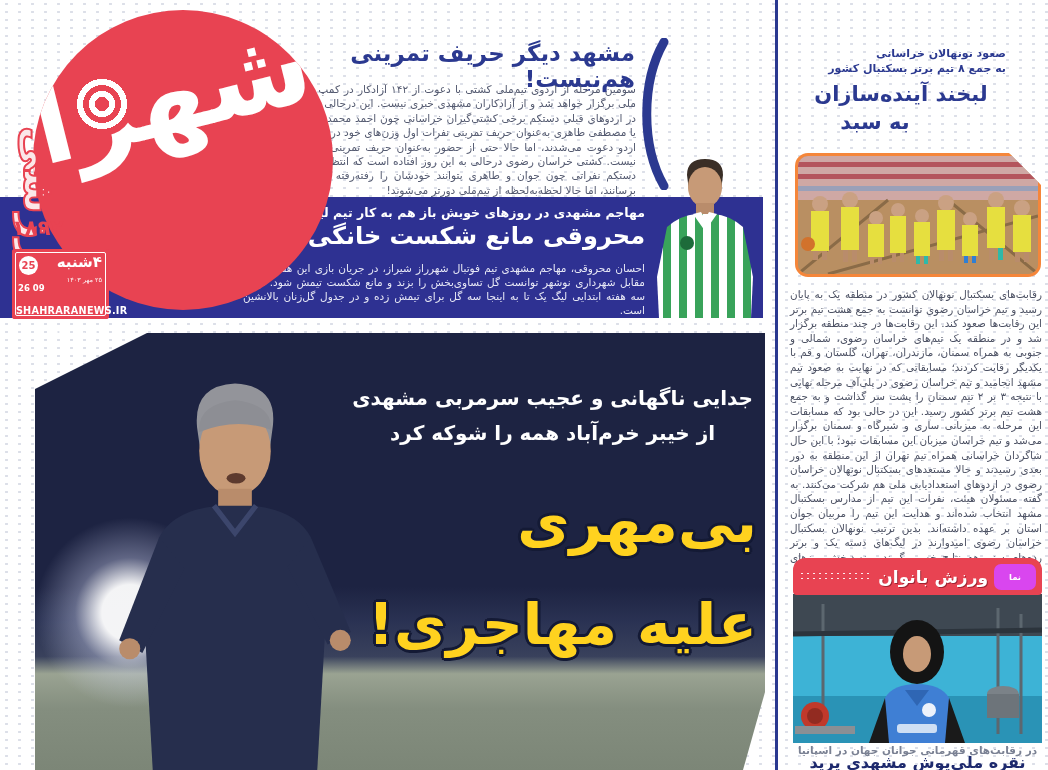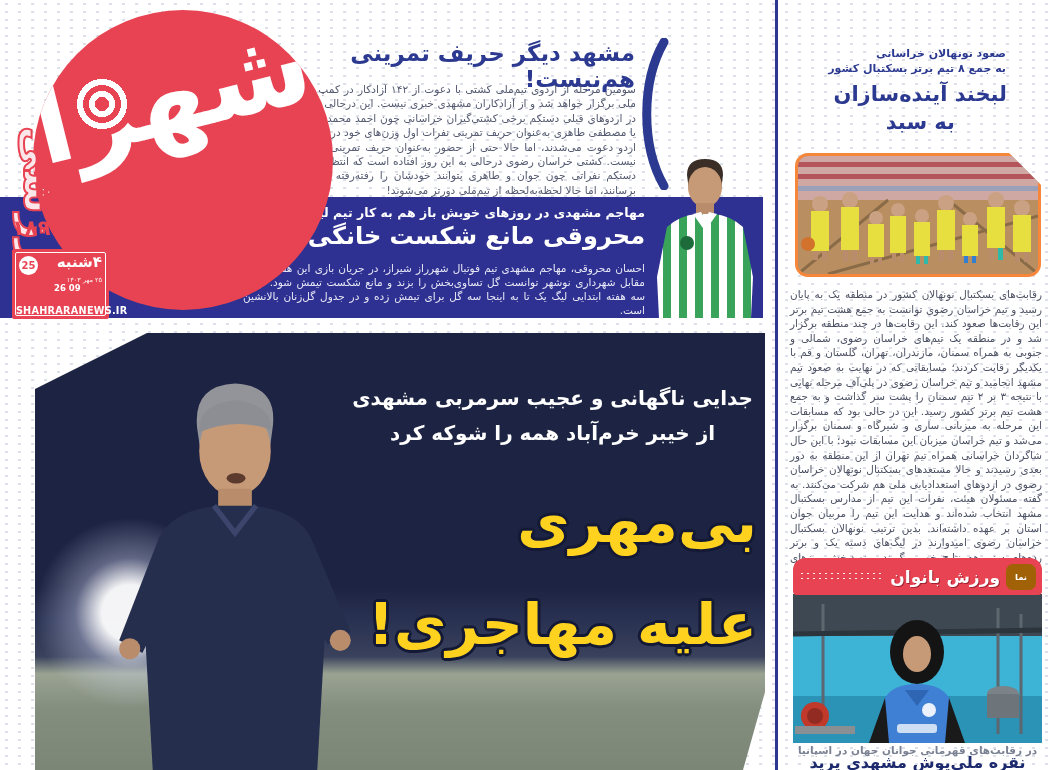--- a/index.html
+++ b/index.html
@@ -46,21 +46,21 @@
     content:""; position:absolute; inset:3px; border:1.5px solid #fff; border-radius:2px;
   }
   .datebox .weekday{ position:absolute; top:4px; right:7px; color:#ffffff; font-size:15px; font-weight:bold;text-align:center; }
   .datebox .day-badge{
     position:absolute; top:7px; left:7px; width:19px; height:19px; background:#fff;
     border-radius:50%; color:#e84352; font-size:10px; font-weight:bold;
     display:flex; align-items:center; justify-content:center;
   }
   .datebox .dline{ position:absolute; right:7px; color:#fff; font-size:6.5px; white-space:nowrap; opacity:.95; }
   .d1{ top:27px;margin-left:44px; } .d2{ top:36px;margin-top:44px; }
-  .datebox .gnum{ position:absolute; left:6px; top:34px; color:#fff; font-size:8.5px; font-weight:bold; direction:ltr;margin-left:36px; }
+  .datebox .gnum{ position:absolute; left:6px; top:34px; color:#fff; font-size:8.5px; font-weight:bold; direction:ltr; }
   .datebox .site{
     position:absolute; bottom:3px; left:0; width:100%; text-align:center; color:#fff;
     font-size:10.5px; font-weight:bold; direction:ltr; transform:scaleX(.92); letter-spacing:.3px;
   }
   
   .lead-bracket{ position:absolute; left:637px; top:38px; z-index:2; }
   .lead-headline{
     position:absolute; top:40px; left:300px; width:335px; text-align:right;
     font-size:23px; font-weight:bold; color:#2b3990; z-index:2;
   }
@@ -99,41 +99,41 @@
                 2px 2px 0 #141a35,-2px 2px 0 #141a35,2px -2px 0 #141a35,-2px -2px 0 #141a35;
   }
   .coach{ position:absolute; left:55px; top:40px; }
   
   .divider{ position:absolute; left:775px; top:0; width:3px; height:770px; background:#2b3990; z-index:2; }
   .bb-kicker{
     position:absolute; top:46px; left:800px; width:206px; text-align:right;
     font-size:11px; font-weight:bold; color:#2b3990; line-height:15px;
   }
   .bb-headline{
-    position:absolute; top:80px; left:795px; width:212px; text-align:right;
+    position:absolute; top:80px; left:795px; width:212px; text-align:center;
     font-size:21px; font-weight:bold; color:#2b3990; line-height:28px;
   }
   .bb-headline .l2{ margin-left:0; margin-right:52px; display:block; }
   .bb-photo{
     position:absolute; top:153px; left:795px; width:246px; height:124px;
     border:3px solid #f5863a; border-radius:13px; overflow:hidden;
     clip-path:polygon(0 0, calc(100% - 32px) 0, 100% 32px, 100% 100%, 0 100%);
     background:#b98f62; z-index:2;
   }
   .bb-body{
     position:absolute; top:287px; left:790px; width:252px; text-align:justify;
     font-size:10.4px; line-height:14.6px; color:#4c5163;
   }
   .women-badge{
     position:absolute; top:558px; left:793px; width:249px; height:37px;
     background:#e84352; border-radius:12px 12px 4px 4px; z-index:2;
     display:flex; align-items:center; padding:0 6px; gap:6px;
   }
   .wb-icon{
-    width:30px; height:26px; border-radius:7px; background:#a16207; flex:0 0 auto;
+    width:42px; height:26px; border-radius:7px; background:#d946ef; flex:0 0 auto;
     color:#fff; font-size:8.5px; font-weight:bold; display:flex; align-items:center; justify-content:center;
   }
   .wb-label{ color:#fff; font-size:17px; font-weight:bold; white-space:nowrap;
     text-shadow:1px 1px 0 #a02432; }
   .wb-dots{ flex:1 1 auto; height:11px;
     background-image:radial-gradient(#ffffff 1.1px, transparent 1.2px);
     background-size:6px 5px; opacity:.9; }
   .women-photo{
     position:absolute; top:594px; left:793px; width:249px; height:149px; overflow:hidden; z-index:1;
   }

